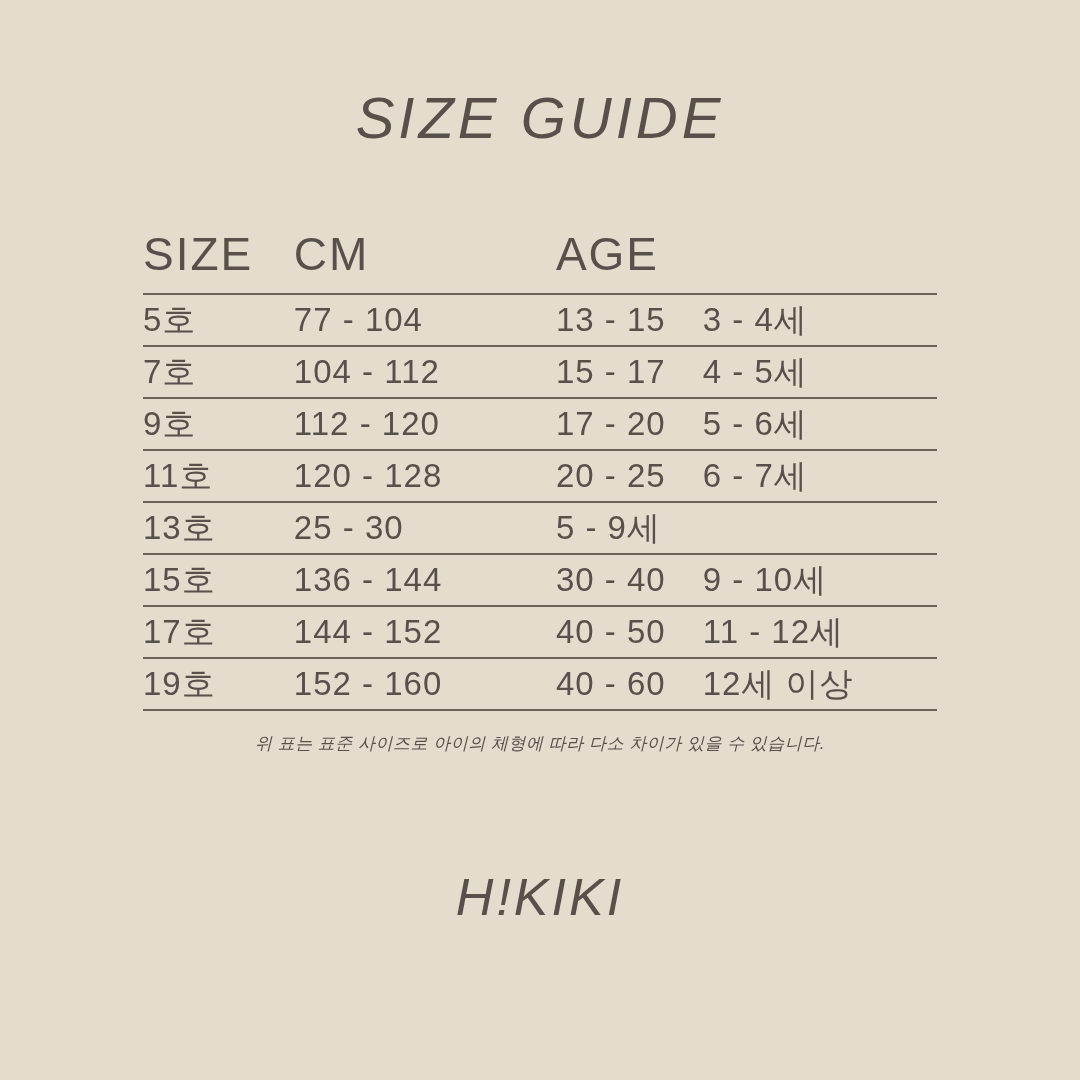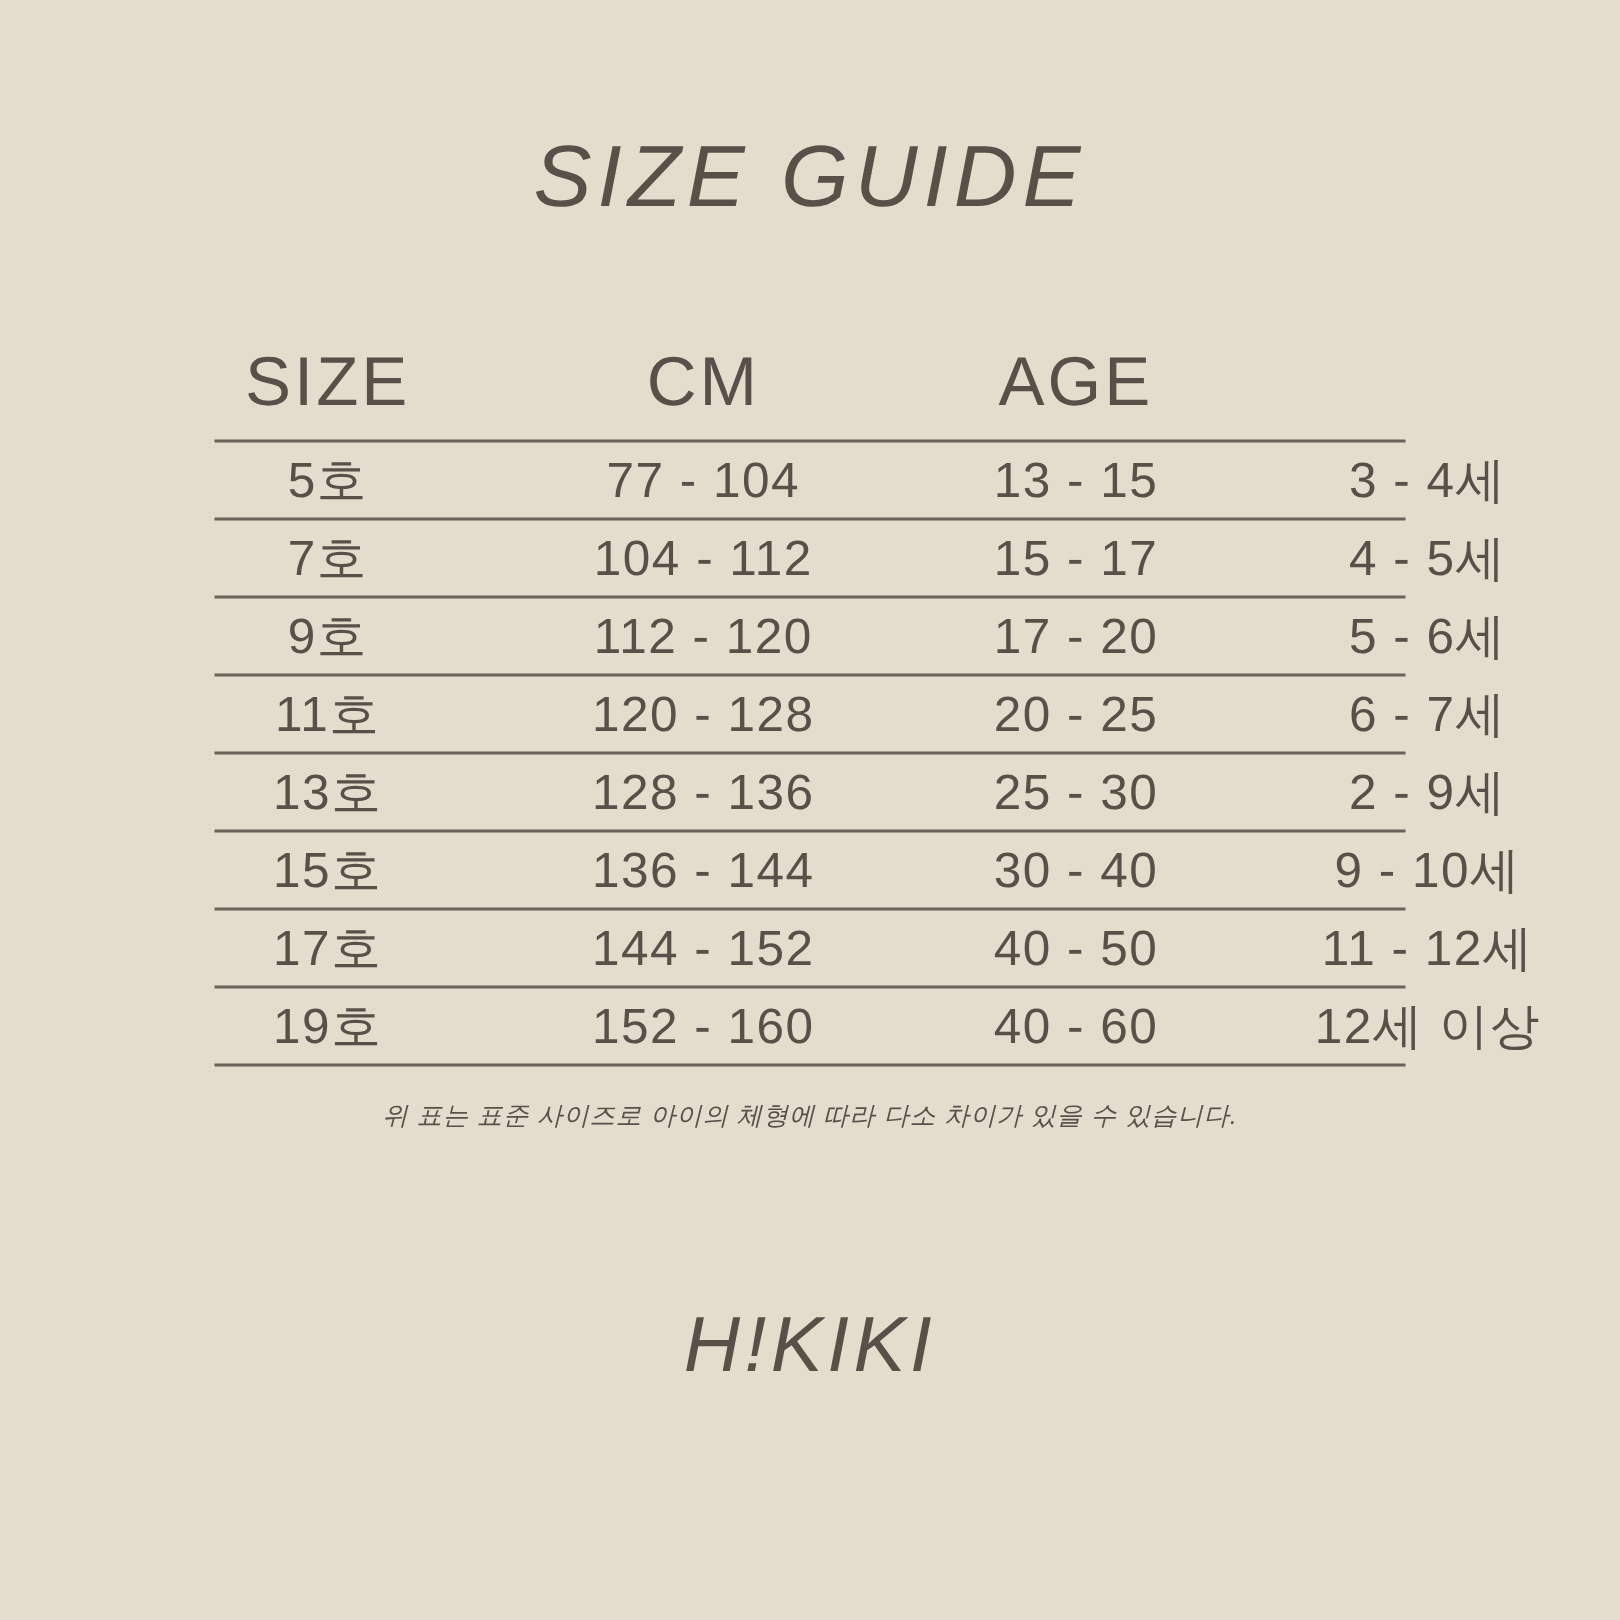--- a/index.html
+++ b/index.html
@@ -28,22 +28,21 @@
     color:var(--text);
   }
   .table{
     width:794px;
     margin:68px auto 0 auto;
   }
   .thead,.row{
     display:grid;
     grid-template-columns:19% 33% 18.5% 29.5%;
     align-items:center;
-    text-align:center;
-    gap:44px;
+    text-align:left;
   }
   .thead{
     height:78px;
     font-size:46px;
     font-weight:300;
     letter-spacing:2px;
     border-bottom:2px solid var(--line);
   }
   .row{
     height:50px;
@@ -111,23 +110,22 @@
 
     <div class="row">
       <div class="cell">11호</div>
       <div class="cell">120 - 128</div>
       <div class="cell">20 - 25</div>
       <div class="cell">6 - 7세</div>
     </div>
 
     <div class="row">
       <div class="cell">13호</div>
-      <div class="cell">128 - 136</div>
       <div class="cell">25 - 30</div>
-      <div class="cell">2 - 9세</div>
+      <div class="cell">5 - 9세</div>
     </div>
 
     <div class="row">
       <div class="cell">15호</div>
       <div class="cell">136 - 144</div>
       <div class="cell">30 - 40</div>
       <div class="cell">9 - 10세</div>
     </div>
 
     <div class="row">

